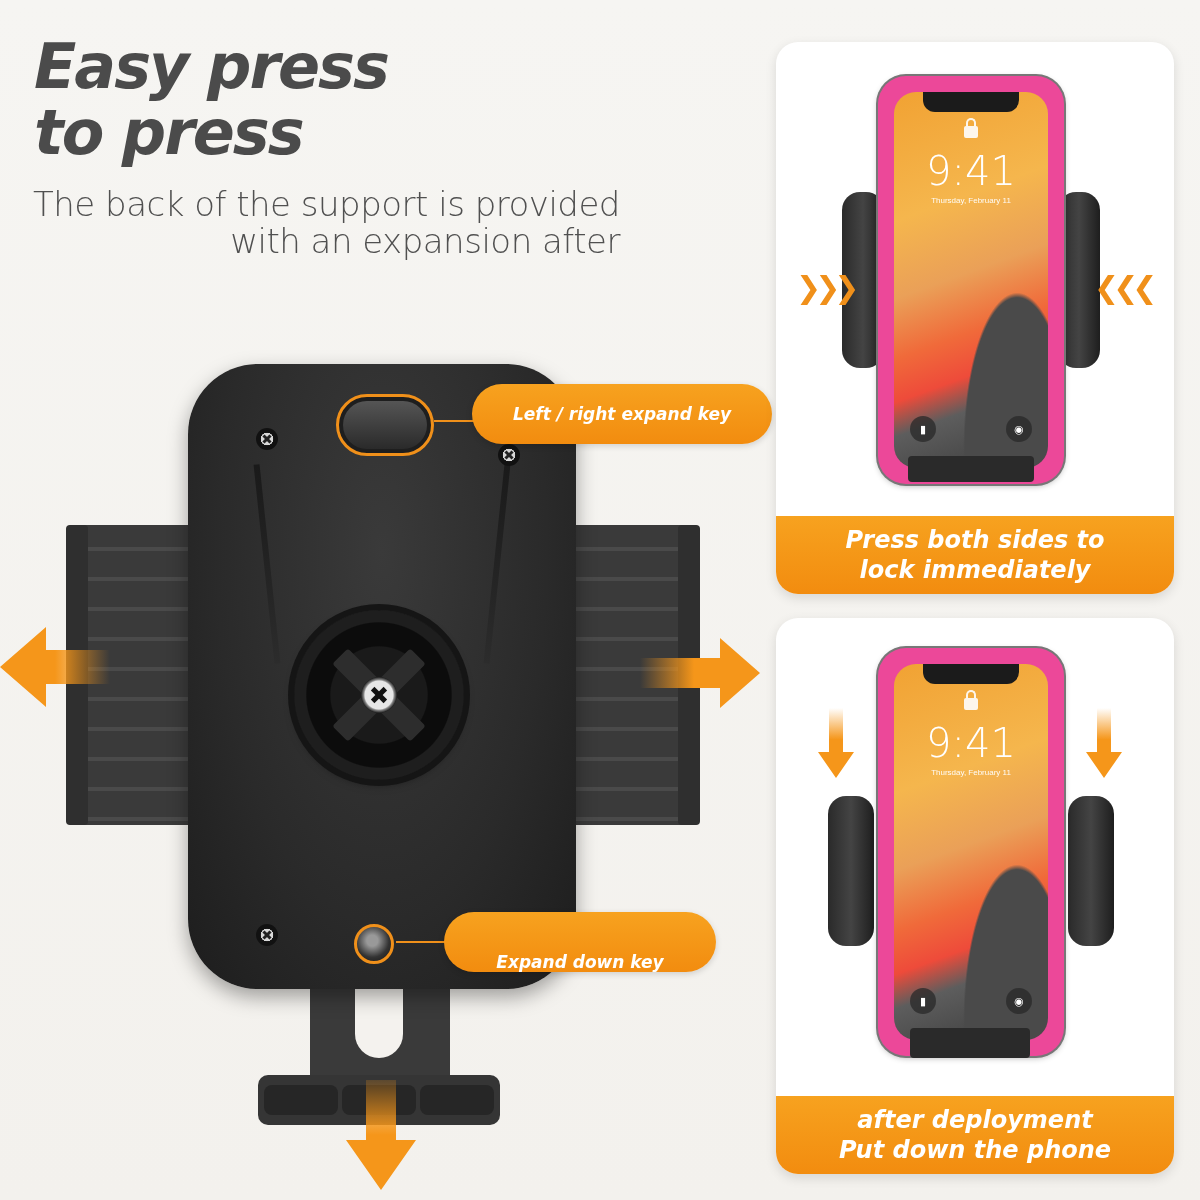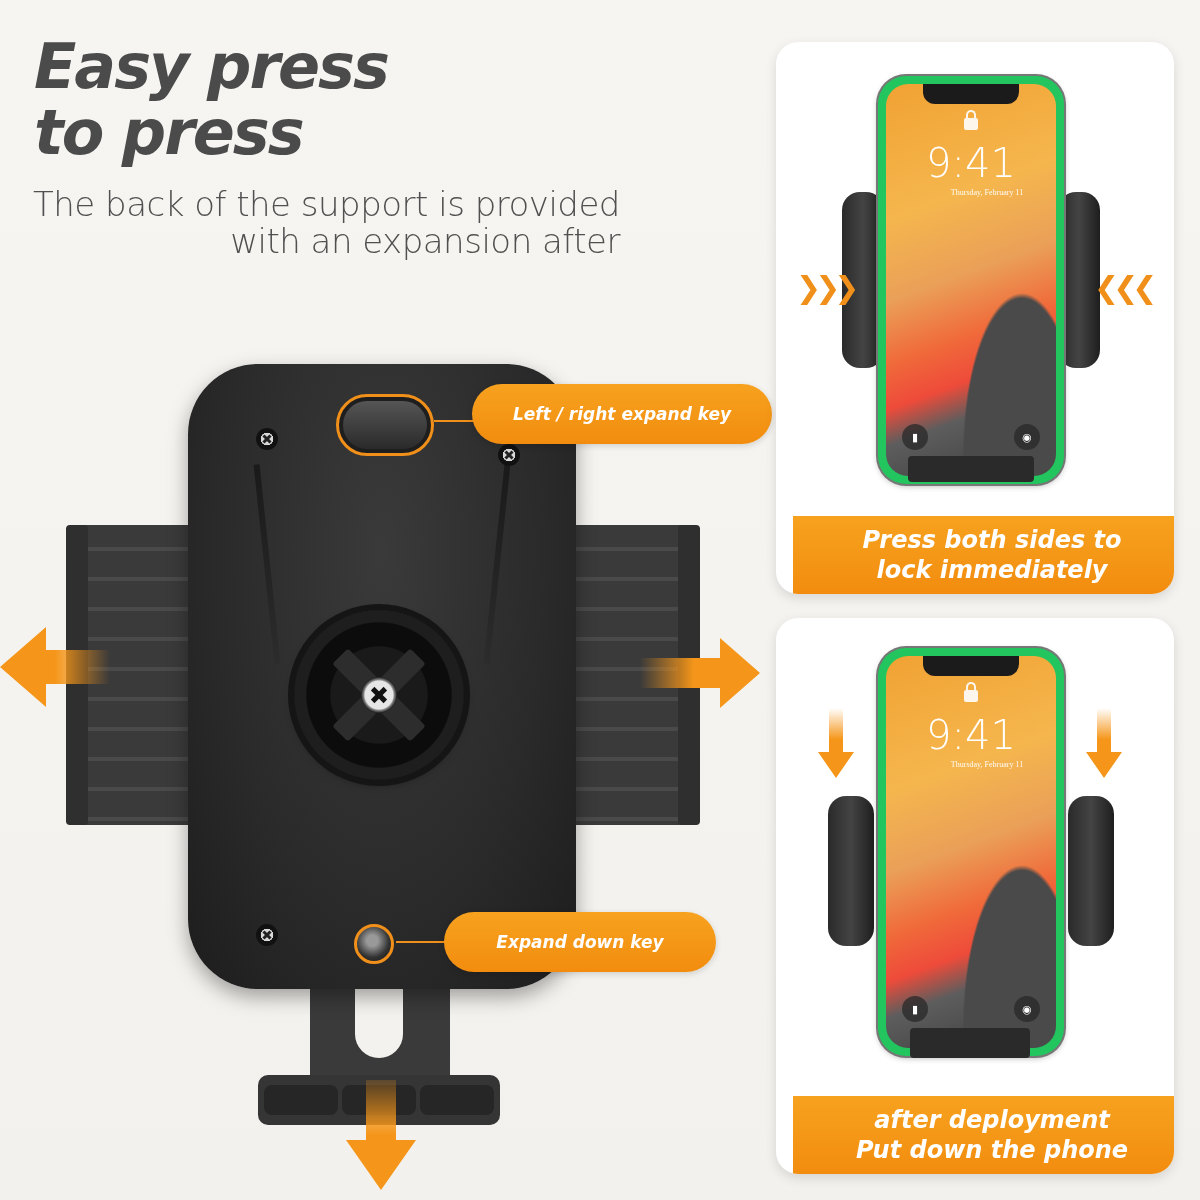--- a/index.html
+++ b/index.html
@@ -86,58 +86,57 @@
 
   .callout {
     position: absolute; height: 60px; border-radius: 30px;
     background: linear-gradient(180deg, #f7a21f 0%, #f28c0f 100%);
     color: #ffffff; font-weight: bold; font-style: italic;
     font-family: "DejaVu Sans", sans-serif; font-size: 17px;
     display: flex; align-items: center; justify-content: center;
     box-shadow: 0 2px 6px rgba(0,0,0,0.15);
   }
   .callout-top { left: 472px; top: 384px; width: 300px; }
-  .callout-bottom { left: 444px; top: 912px; width: 272px; }
+  .callout-bottom { left: 444px; top: 912px; width: 272px; align-items: flex-end; }
 
   
   .card {
     position: absolute; left: 776px; width: 398px;
     background: #ffffff; border-radius: 22px;
     box-shadow: 0 4px 12px rgba(0,0,0,0.12);
     overflow: hidden;
   }
   .card-1 { top: 42px; height: 552px; }
   .card-2 { top: 618px; height: 556px; }
   .card .visual { position: absolute; left: 0; top: 0; width: 100%; height: 478px; }
   .card .caption {
     position: absolute; left: 0; bottom: 0; width: 100%; height: 78px;
     background: linear-gradient(180deg, #f7a21f 0%, #f28c0f 100%);
     color: #ffffff; font-weight: bold; font-style: italic;
     font-family: "DejaVu Sans", sans-serif; font-size: 24px; line-height: 30px;
     display: flex; flex-direction: column; align-items: center; justify-content: center;
     text-align: center;
-    margin-left: 17px;
   }
 
   .phone {
     position: absolute; width: 186px; height: 408px; left: 102px; top: 34px;
-    border-radius: 28px; background: #22c55e; padding: 8px;
+    border-radius: 28px; background: #ec4899; padding: 16px;
     box-shadow: 0 0 0 2px #777, 0 2px 6px rgba(0,0,0,0.3);
   }
   .screen {
     position: relative; width: 100%; height: 100%; border-radius: 22px; overflow: hidden;
     background:
       radial-gradient(ellipse at 80% 95%, #4a4a4a 0 30%, transparent 31%),
       linear-gradient(160deg, #f1a233 0%, #f5b64d 30%, #eaa058 48%, #f06a3a 62%, #ee4b3a 72%, #5d5d5d 80%, #3a3a3a 100%);
   }
   .notch { position: absolute; left: 50%; top: 0; transform: translateX(-50%); width: 96px; height: 20px; background: #1b1b1b; border-radius: 0 0 12px 12px; }
   .lock-ico { position: absolute; left: 50%; top: 34px; transform: translateX(-50%); width: 14px; height: 12px; background: #fff; border-radius: 2px; opacity: .9; }
   .lock-ico::before { content:""; position:absolute; left:2px; top:-8px; width:6px; height:8px; border: 2px solid #fff; border-bottom: none; border-radius: 6px 6px 0 0; }
   .time { position: absolute; left: 0; width: 100%; top: 56px; text-align: center; color: #fff; font-weight: 300; font-size: 40px; font-family: "DejaVu Sans", sans-serif; }
-  .date { position: absolute; left: 16px; width: 100%; top: 104px; text-align: center; color: #fff; font-size: 8px; font-family: Liberation Serif, serif; opacity: .95; }
+  .date { position: absolute; left: 0; width: 100%; top: 104px; text-align: center; color: #fff; font-size: 8px; font-family: Liberation Sans, sans-serif; opacity: .95; }
   .scr-btn { position: absolute; bottom: 26px; width: 26px; height: 26px; border-radius: 50%; background: rgba(40,40,40,0.75); color: #fff; font-size: 11px; display: flex; align-items: center; justify-content: center; }
   .scr-btn.flash { left: 16px; }
   .scr-btn.cam { right: 16px; }
 
   .side-clamp { position: absolute; background: linear-gradient(90deg, #2a2a2a, #444, #1e1e1e); border-radius: 18px; }
   .base { position: absolute; left: 132px; width: 126px; height: 26px; background: #2a2a2a; border-radius: 4px; }
 
   .chevrons { position: absolute; top: 228px; color: #f0901a; font-size: 30px; font-weight: bold; letter-spacing: -6px; font-family: "DejaVu Sans", sans-serif; }
   .down-arrow { position: absolute; top: 90px; }
 </style>

